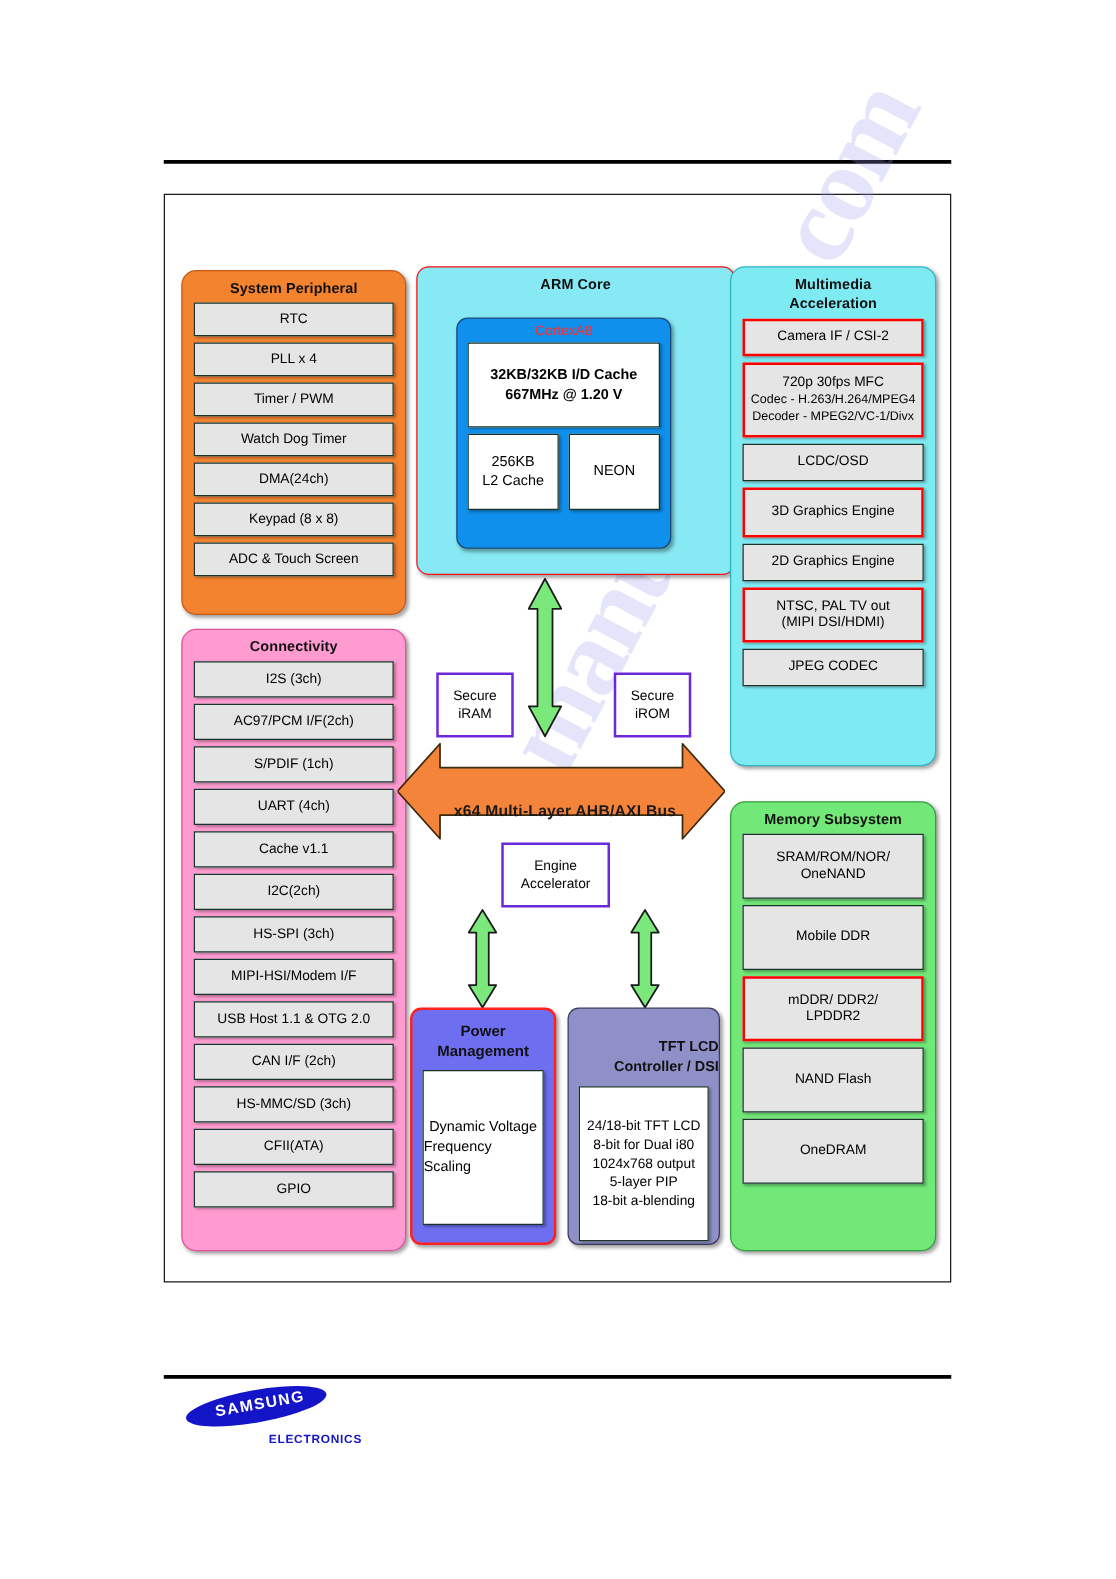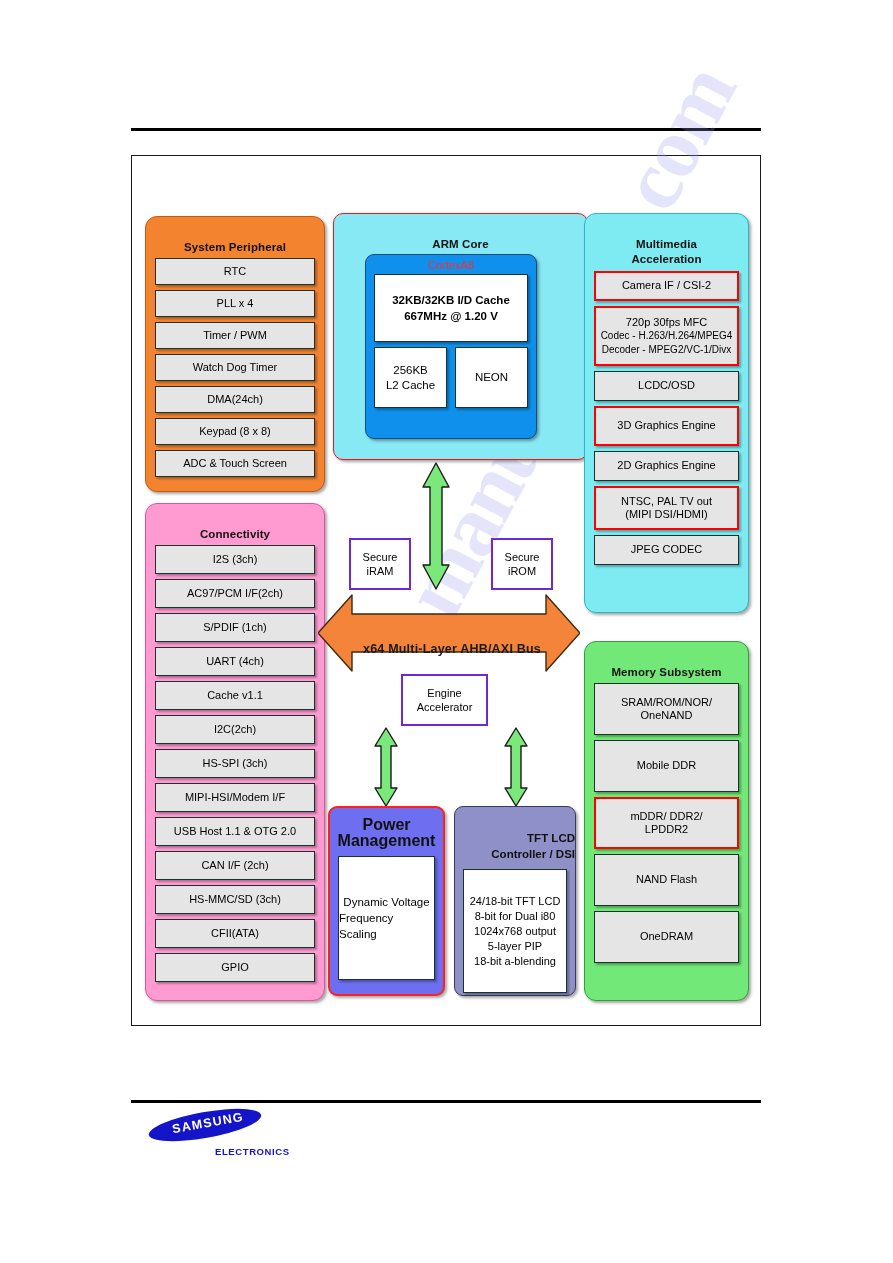--- a/index.html
+++ b/index.html
@@ -108,21 +108,21 @@
     position: absolute;
     border-radius: 12px;
     box-sizing: border-box;
     box-shadow: 2px 2px 3px rgba(0,0,0,0.35);
   }
   .group > .group-title {
     text-align: center;
     font-size: 11.5px;
     font-weight: bold;
     color: #111111;
-    padding-top: 23px;
+    padding-top: 7px;
     line-height: 14px;
     letter-spacing: 0.1px;
   }
   .items {
     padding: 4px 9px 8px 9px;
   }
   .cell {
     background: #e5e5e5;
     border: 1.4px solid #17332b;
     box-sizing: border-box;
@@ -271,21 +271,21 @@
     position: absolute;
     left: 196px; top: 650px; width: 117px; height: 190px;
     background: #6E6EF0;
     border: 2px solid #FF2020;
     border-radius: 9px;
     box-sizing: border-box;
     box-shadow: 2px 2px 3px rgba(0,0,0,0.35);
   }
   #power .bt {
     text-align: center;
-    font-size: 16px;
+    font-size: 12px;
     font-weight: bold;
     color: #111;
     padding-top: 9px;
     line-height: 16px;
   }
   #power .binner {
     margin: 7px 8px 8px 8px;
     height: 122px;
     background: #ffffff;
     border: 1.5px solid #17332b;

